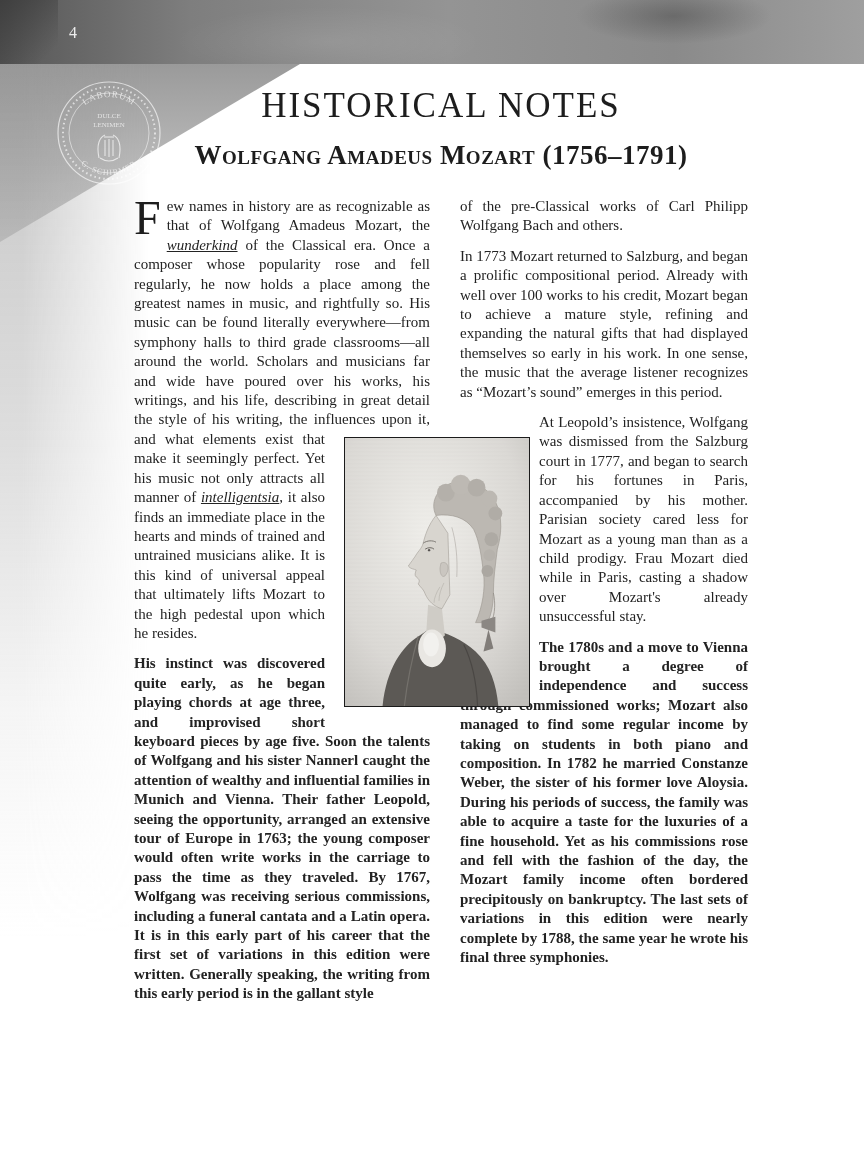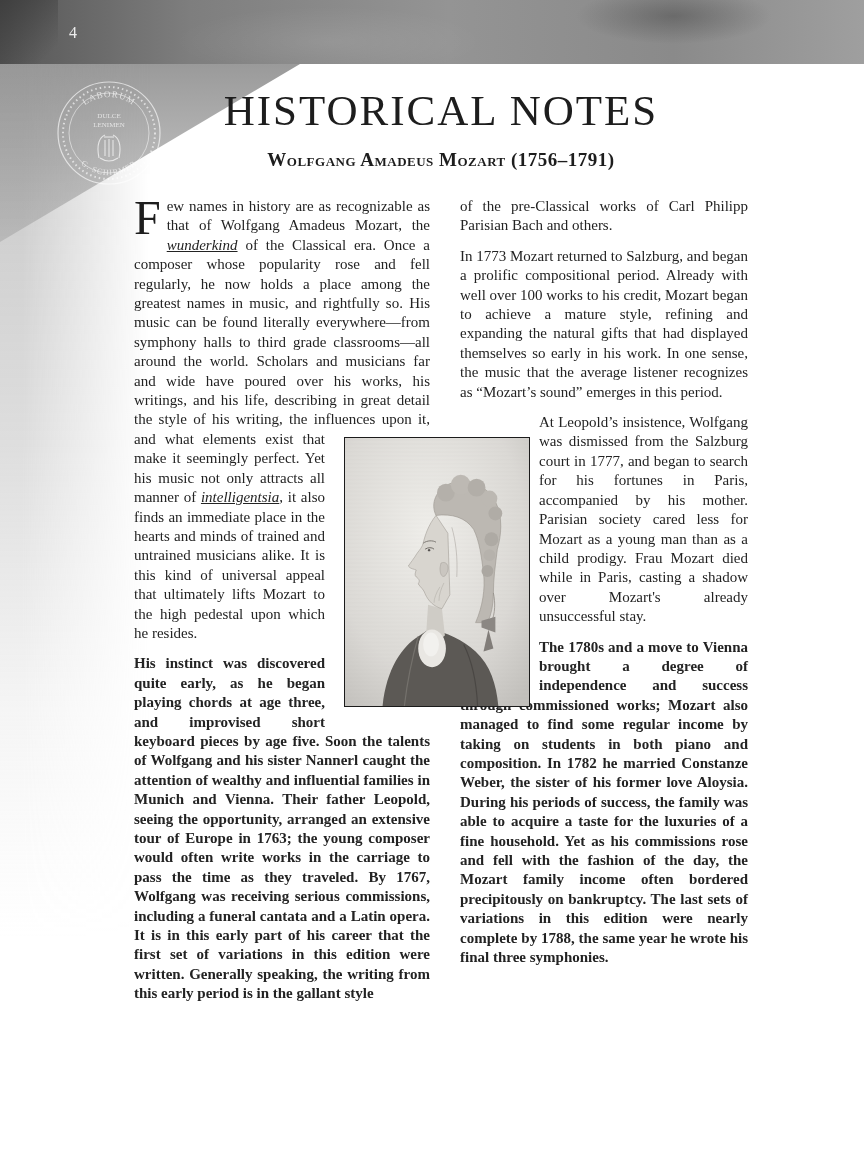--- a/index.html
+++ b/index.html
@@ -39,25 +39,25 @@
   }
 
   
   .emblem { position:absolute; left:48px; top:70px; width:122px; height:126px; opacity:.8; }
   .emblem svg text { fill:rgba(255,255,255,.85); font-family:"Liberation Serif", serif; }
 
   
   .content { position:absolute; left:134px; top:86px; width:614px; }
   .title {
     margin:0 0 14px 0; text-align:center; font-weight:400;
-    font-size:43px; letter-spacing:2px; color:#1d1d1d;
+    font-size:35px; letter-spacing:2px; color:#1d1d1d;
   }
   .subtitle {
     margin:0 0 26px 0; text-align:center; font-weight:600;
-    font-variant:small-caps; font-size:19px; letter-spacing:.5px; color:#1d1d1d;
+    font-variant:small-caps; font-size:27px; letter-spacing:.5px; color:#1d1d1d;
   }
   .columns { display:flex; gap:30px; }
   .col-left { width:296px; }
   .col-right { width:288px; }
   .para {
     margin:0 0 11px 0; font-size:15px; line-height:19.4px;
     text-align:justify; color:#232323;
   }
   .para:last-child { margin-bottom:0;font-weight:bold; }
   .it { font-style:italic;text-decoration:underline; }
@@ -119,21 +119,21 @@
     <h2 class="subtitle">Wolfgang Amadeus Mozart (1756–1791)</h2>
 
     <div class="columns">
 
       <div class="col col-left">
         <p class="para"><span class="dropcap">F</span><span>ew names in history are as recognizable as that of Wolfgang Amadeus Mozart, the </span><span class="it">wunderkind</span><span> of the Classical era. Once a composer whose popularity rose and fell regularly, he now holds a place among the greatest names in music, and rightfully so. His music can be found literally everywhere—from symphony halls to third grade classrooms—all around the world. Scholars and musicians far and wide have poured over his works, his writings, and his life, describing in great detail the style of his writing, the influences upon </span><span class="spacer-right"></span><span>it, and what elements exist that make it seemingly perfect. Yet his music not only attracts all manner of </span><span class="it">intelligentsia</span><span>, it also finds an immediate place in the hearts and minds of trained and untrained musicians alike. It is this kind of universal appeal that ultimately lifts Mozart to the high pedestal upon which he resides.</span></p>
         <p class="para">His instinct was discovered quite early, as he began playing chords at age three, and improvised short keyboard pieces by age five. Soon the talents of Wolfgang and his sister Nannerl caught the attention of wealthy and influential families in Munich and Vienna. Their father Leopold, seeing the opportunity, arranged an extensive tour of Europe in 1763; the young composer would often write works in the carriage to pass the time as they traveled. By 1767, Wolfgang was receiving serious commissions, including a funeral cantata and a Latin opera. It is in this early part of his career that the first set of variations in this edition were written. Generally speaking, the writing from this early period is in the gallant style</p>
       </div>
 
       <div class="col col-right">
-        <p class="para">of the pre-Classical works of Carl Philipp Parisian Bach and others.</p>
+        <p class="para">of the pre-Classical works of Carl Philipp Wolfgang Bach and others.</p>
         <p class="para">In 1773 Mozart returned to Salzburg, and began a prolific compositional period. Already with well over 100 works to his credit, Mozart began to achieve a mature style, refining and expanding the natural gifts that had displayed themselves so early in his work. In one sense, the music that the average listener recognizes as “Mozart’s sound” emerges in this period.</p>
         <p class="para"><span class="spacer-left"></span><span>At Leopold’s insistence, Wolfgang was dismissed from the Salzburg court in 1777, and began to search for his fortunes in Paris, accompanied by his mother. Parisian society cared less for Mozart as a young man than as a child prodigy. Frau Mozart died while in Paris, casting a shadow over Mozart's already unsuccessful stay.</span></p>
         <p class="para">The 1780s and a move to Vienna brought a degree of independence and success through commissioned works; Mozart also managed to find some regular income by taking on students in both piano and composition. In 1782 he married Constanze Weber, the sister of his former love Aloysia. During his periods of success, the family was able to acquire a taste for the luxuries of a fine household. Yet as his commissions rose and fell with the fashion of the day, the Mozart family income often bordered precipitously on bankruptcy. The last sets of variations in this edition were nearly complete by 1788, the same year he wrote his final three symphonies.</p>
       </div>
 
     </div>
   </div>
 
   <figure class="portrait">
     <svg viewBox="0 0 186 270" xmlns="http://www.w3.org/2000/svg" preserveAspectRatio="none">

